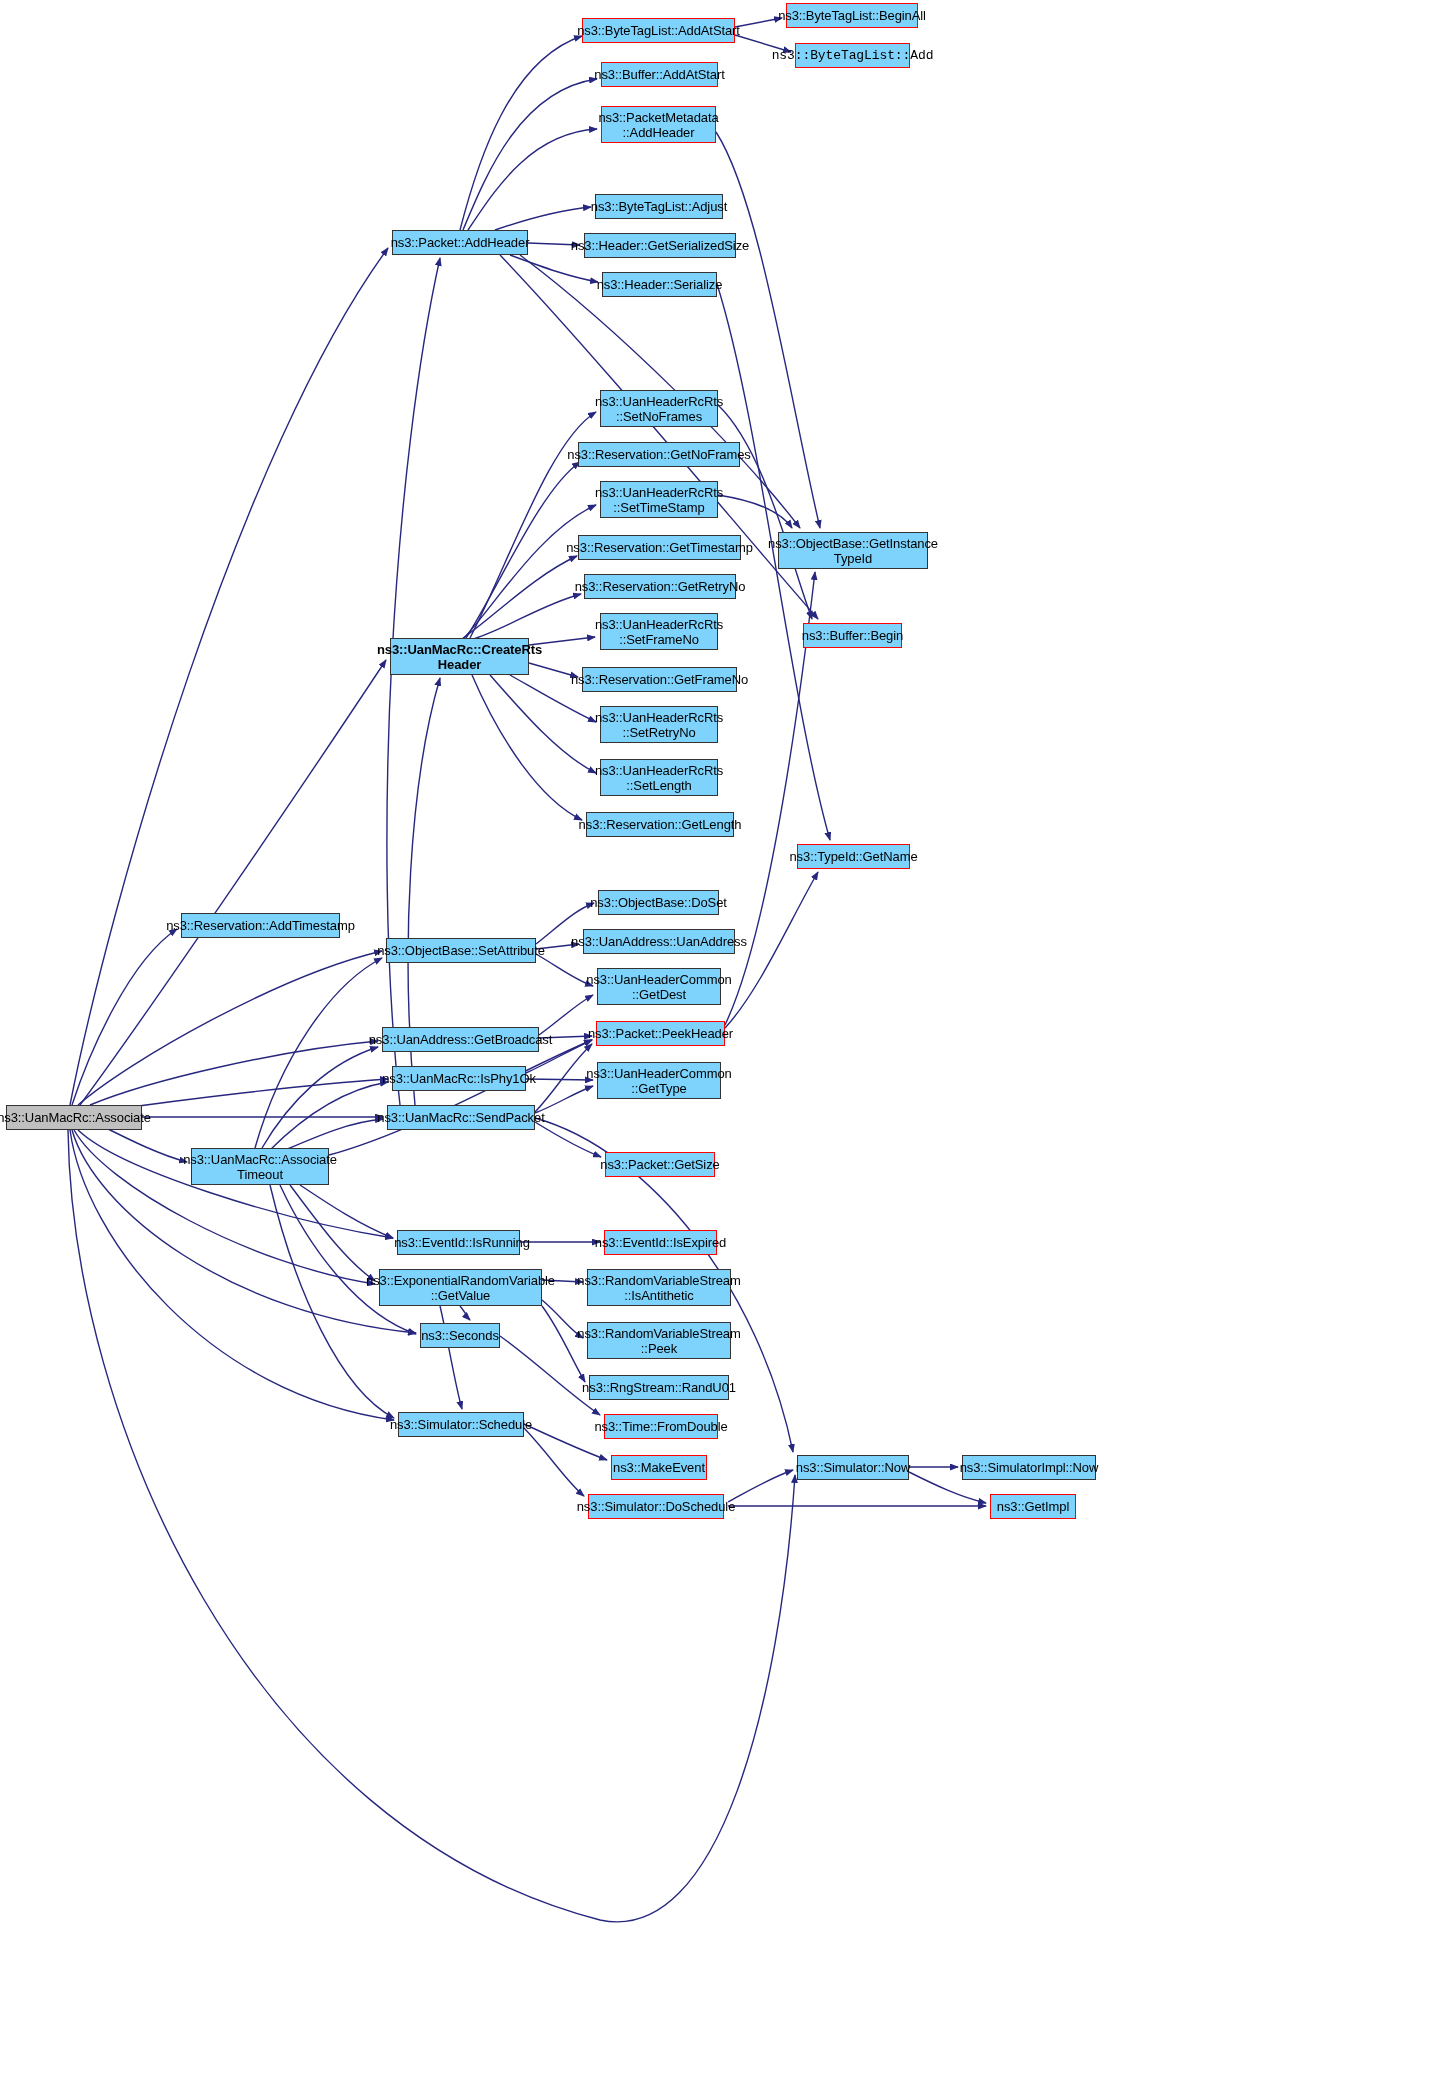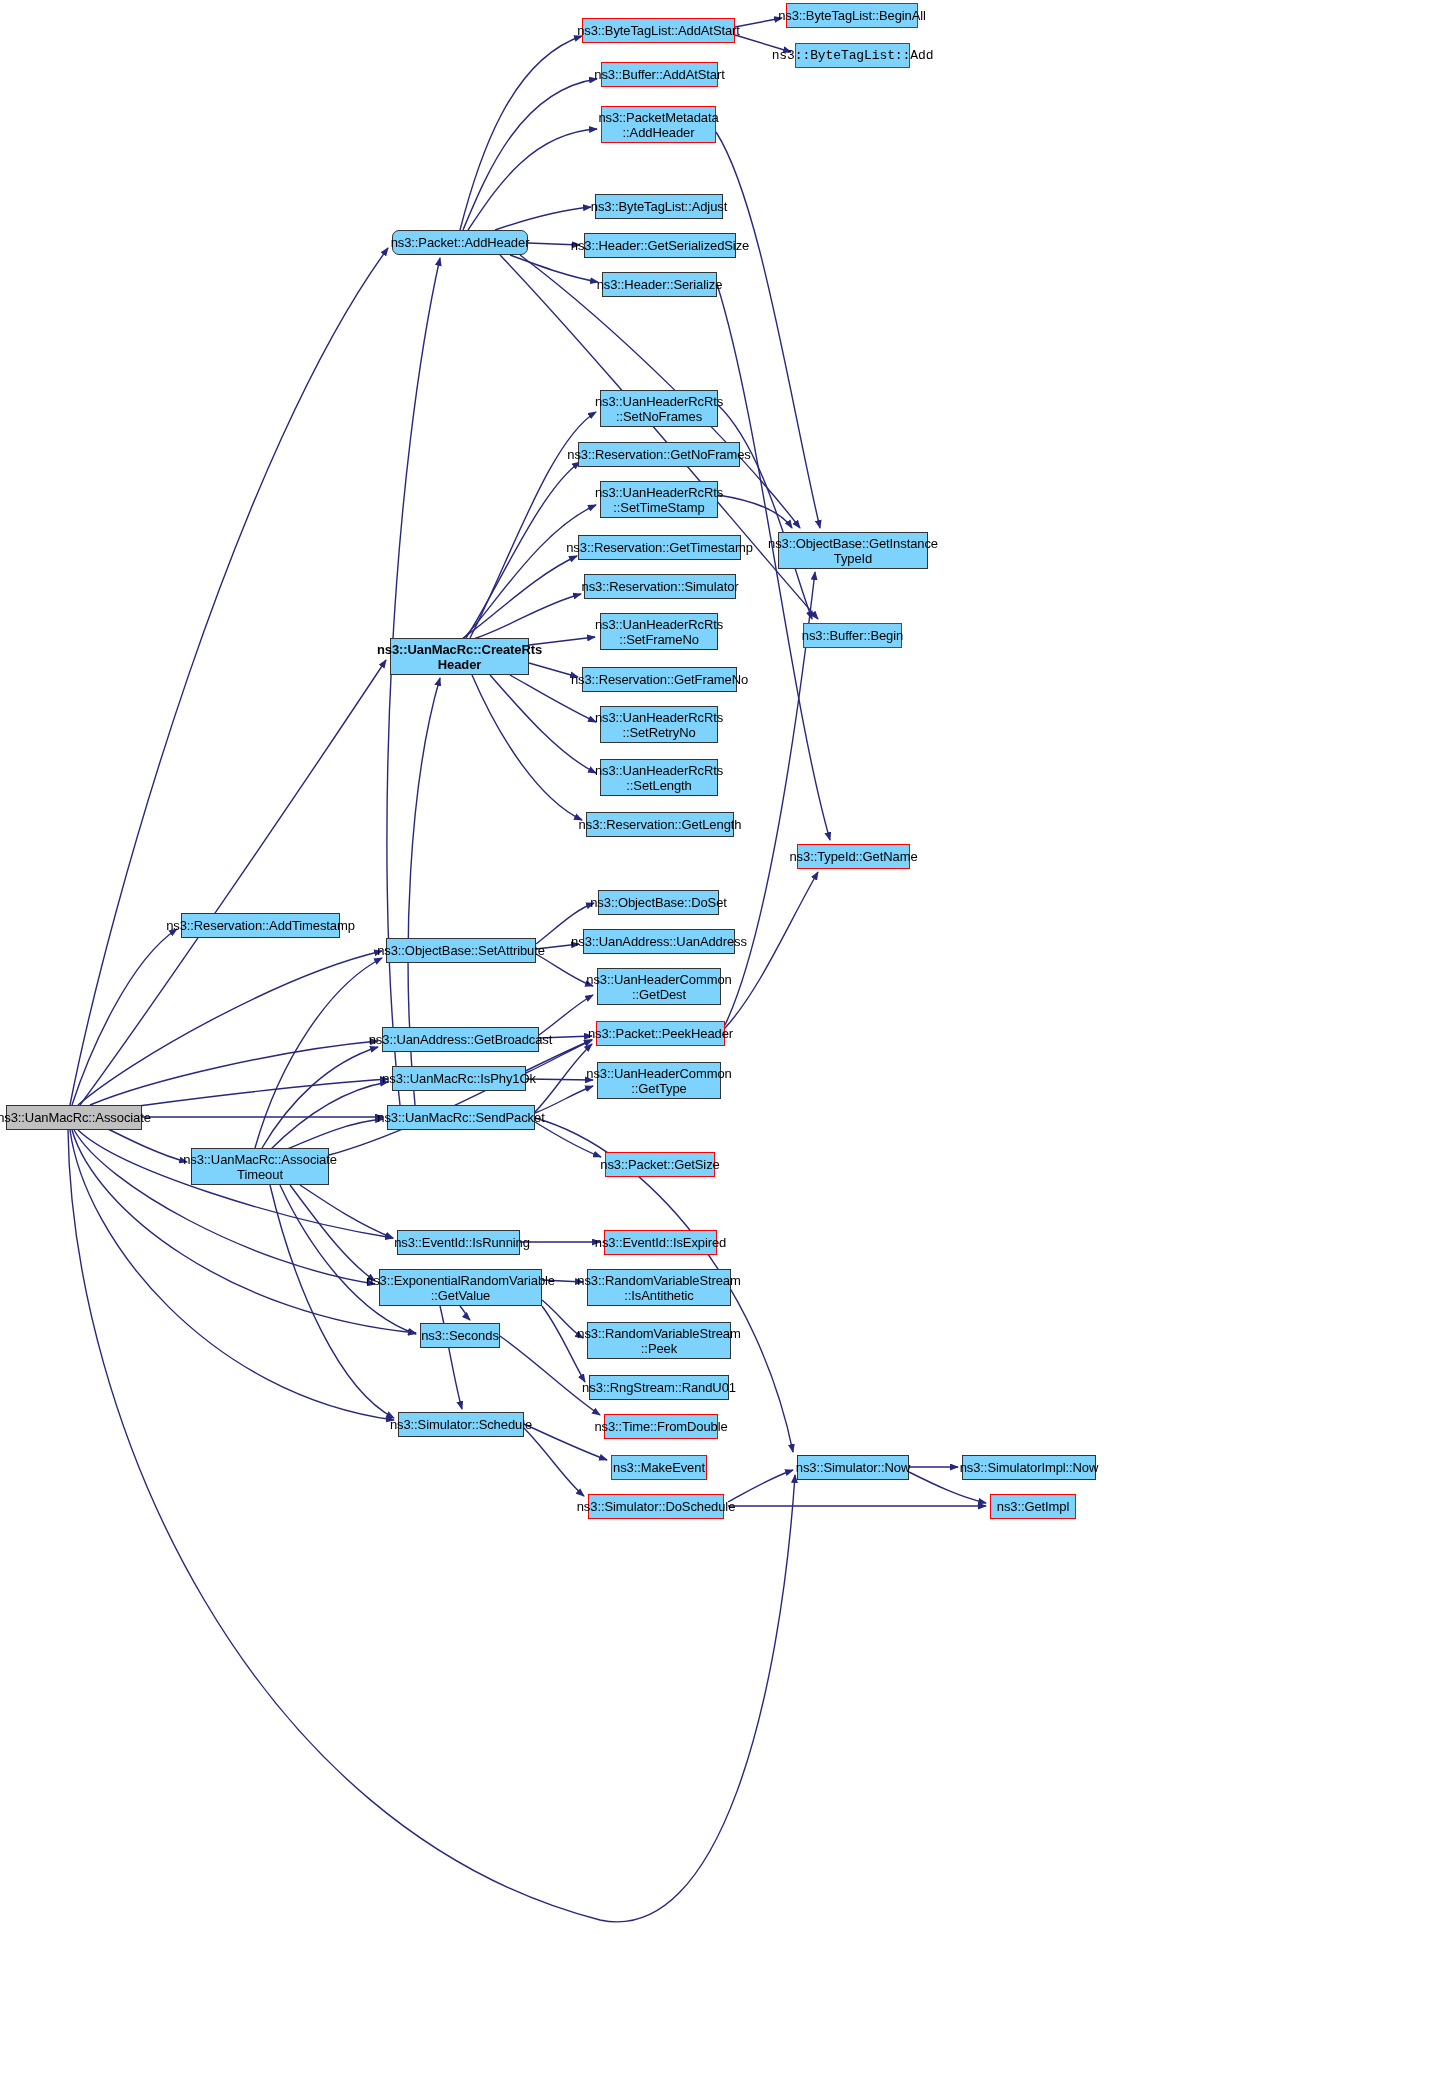--- a/index.html
+++ b/index.html
@@ -127,21 +127,21 @@
         <path d="M 524 1424 C 550 1436 580 1450 607 1460" fill="none" stroke="#27277f" stroke-width="1.4" marker-end="url(#arrow)"></path>
         <path d="M 524 1428 C 550 1455 565 1480 584 1496" fill="none" stroke="#27277f" stroke-width="1.4" marker-end="url(#arrow)"></path>
         <path d="M 728 1502 C 750 1490 770 1478 793 1470" fill="none" stroke="#27277f" stroke-width="1.4" marker-end="url(#arrow)"></path>
         <path d="M 728 1506 L 986 1506" fill="none" stroke="#27277f" stroke-width="1.4" marker-end="url(#arrow)"></path>
         <path d="M 909 1467 L 958 1467" fill="none" stroke="#27277f" stroke-width="1.4" marker-end="url(#arrow)"></path>
         <path d="M 909 1472 C 935 1485 960 1497 986 1503" fill="none" stroke="#27277f" stroke-width="1.4" marker-end="url(#arrow)"></path>
       </g>
   </svg>
   <div id="nodes">
       <div class="node current" style="left: 6px; top: 1105px; width: 136px; height: 25px;"><span>ns3::UanMacRc::Associate</span></div>
-      <div class="node" style="left: 392px; top: 230px; width: 136px; height: 25px; border-radius: 7px;"><span>ns3::Packet::AddHeader</span></div>
+      <div class="node" style="left: 392px; top: 230px; width: 136px; height: 25px;"><span>ns3::Packet::AddHeader</span></div>
       <div class="node red" style="left: 582px; top: 18px; width: 153px; height: 25px;"><span>ns3::ByteTagList::AddAtStart</span></div>
       <div class="node red" style="left: 786px; top: 3px; width: 132px; height: 25px;"><span>ns3::ByteTagList::BeginAll</span></div>
       <div class="node red" style="left: 795px; top: 43px; width: 115px; height: 25px; font-family: Liberation Mono, monospace;"><span>ns3::ByteTagList::Add</span></div>
       <div class="node red" style="left: 601px; top: 62px; width: 117px; height: 25px;"><span>ns3::Buffer::AddAtStart</span></div>
       <div class="node red" style="left: 601px; top: 106px; width: 115px; height: 37px;"><span>ns3::PacketMetadata
 ::AddHeader</span></div>
       <div class="node" style="left: 595px; top: 194px; width: 128px; height: 25px;"><span>ns3::ByteTagList::Adjust</span></div>
       <div class="node" style="left: 584px; top: 233px; width: 152px; height: 25px;"><span>ns3::Header::GetSerializedSize</span></div>
       <div class="node" style="left: 602px; top: 272px; width: 115px; height: 25px;"><span>ns3::Header::Serialize</span></div>
       <div class="node" style="left: 778px; top: 532px; width: 150px; height: 37px;"><span>ns3::ObjectBase::GetInstance
@@ -149,21 +149,21 @@
       <div class="node red" style="left: 803px; top: 623px; width: 99px; height: 25px;"><span>ns3::Buffer::Begin</span></div>
       <div class="node red" style="left: 797px; top: 844px; width: 113px; height: 25px;"><span>ns3::TypeId::GetName</span></div>
       <div class="node" style="left: 390px; top: 638px; width: 139px; height: 37px; font-weight: bold;"><span>ns3::UanMacRc::CreateRts
 Header</span></div>
       <div class="node" style="left: 600px; top: 390px; width: 118px; height: 37px;"><span>ns3::UanHeaderRcRts
 ::SetNoFrames</span></div>
       <div class="node" style="left: 578px; top: 442px; width: 162px; height: 25px;"><span>ns3::Reservation::GetNoFrames</span></div>
       <div class="node" style="left: 600px; top: 481px; width: 118px; height: 37px;"><span>ns3::UanHeaderRcRts
 ::SetTimeStamp</span></div>
       <div class="node" style="left: 578px; top: 535px; width: 163px; height: 25px;"><span>ns3::Reservation::GetTimestamp</span></div>
-      <div class="node" style="left: 584px; top: 574px; width: 152px; height: 25px;"><span>ns3::Reservation::Simulator</span></div>
+      <div class="node" style="left: 584px; top: 574px; width: 152px; height: 25px;"><span>ns3::Reservation::GetRetryNo</span></div>
       <div class="node" style="left: 600px; top: 613px; width: 118px; height: 37px;"><span>ns3::UanHeaderRcRts
 ::SetFrameNo</span></div>
       <div class="node" style="left: 582px; top: 667px; width: 155px; height: 25px;"><span>ns3::Reservation::GetFrameNo</span></div>
       <div class="node" style="left: 600px; top: 706px; width: 118px; height: 37px;"><span>ns3::UanHeaderRcRts
 ::SetRetryNo</span></div>
       <div class="node" style="left: 600px; top: 759px; width: 118px; height: 37px;"><span>ns3::UanHeaderRcRts
 ::SetLength</span></div>
       <div class="node" style="left: 586px; top: 812px; width: 148px; height: 25px;"><span>ns3::Reservation::GetLength</span></div>
       <div class="node" style="left: 181px; top: 913px; width: 159px; height: 25px;"><span>ns3::Reservation::AddTimestamp</span></div>
       <div class="node" style="left: 386px; top: 938px; width: 150px; height: 25px;"><span>ns3::ObjectBase::SetAttribute</span></div>

